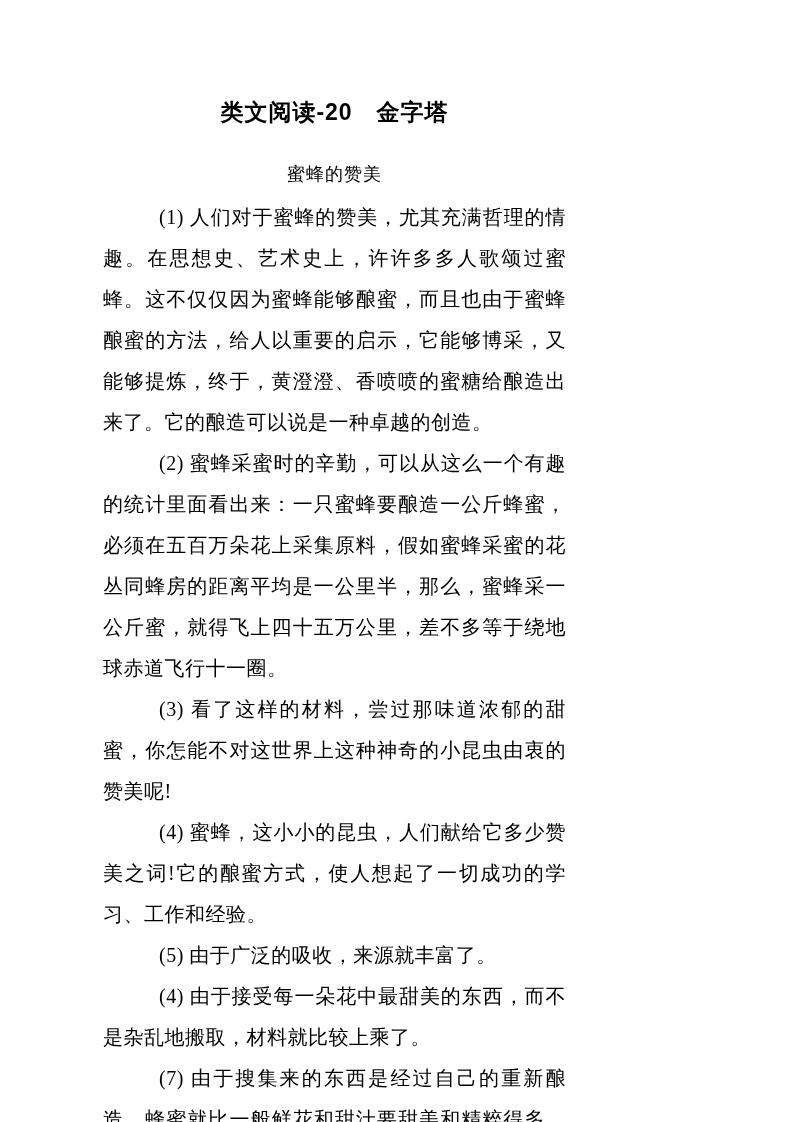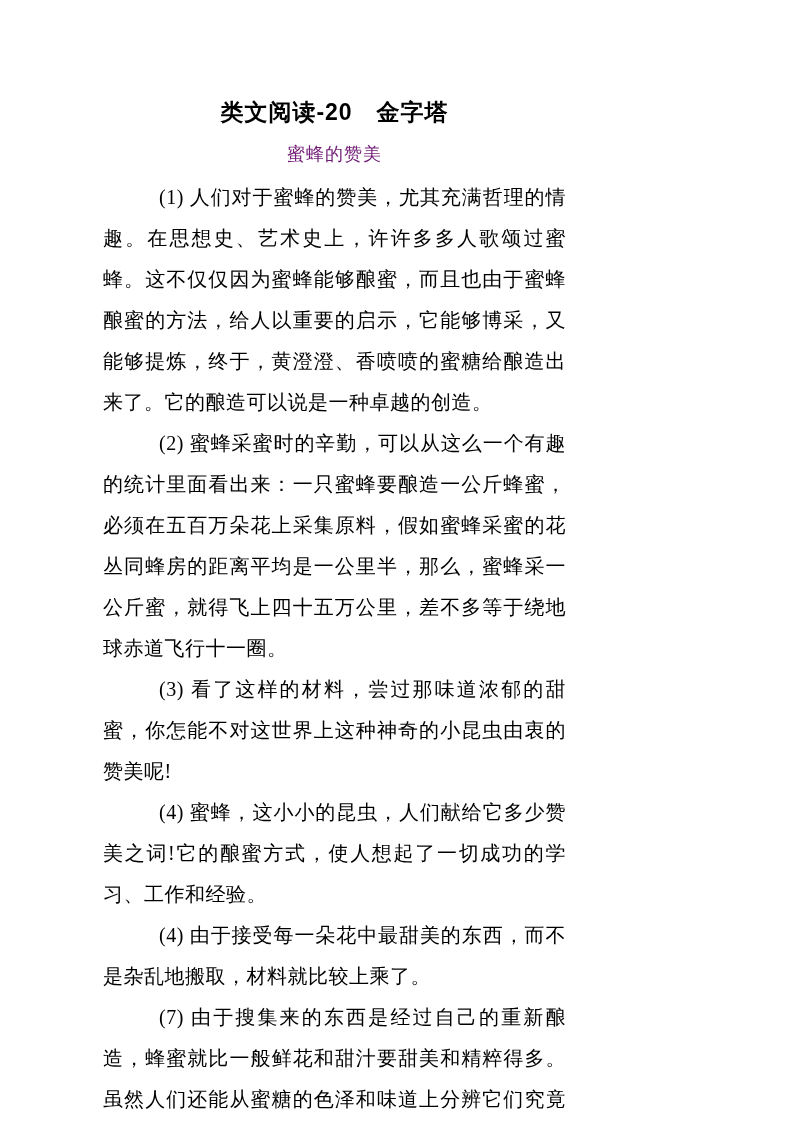--- a/index.html
+++ b/index.html
@@ -25,28 +25,28 @@
     margin: 0;
     font-family: "Liberation Sans", sans-serif;
     font-weight: bold;
     font-size: 23px;
     line-height: 32px;
     text-align: center;
     letter-spacing: 1px;
     color: #000000;
   }
   .article-title {
-    margin: 12px 0 0 0;
+    margin: 32px 0 0 0;
     font-family: "Liberation Sans", sans-serif;
     font-weight: normal;
     font-size: 18px;
     line-height: 28px;
     text-align: center;
     letter-spacing: 1px;
-    color: #701a75;
+    color: #000000;
   }
   .article-body {
     margin-top: 9px;
   }
   .article-body p {
     margin: 0;
     font-family: "Liberation Serif", serif;
     font-size: 20px;
     line-height: 41px;
     text-align: justify;
@@ -60,16 +60,17 @@
 <body>
 
 <div class="page">
   <h1 class="doc-title">类文阅读-20　金字塔</h1>
   <h2 class="article-title">蜜蜂的赞美</h2>
   <div class="article-body">
     <p>(1) 人们对于蜜蜂的赞美，尤其充满哲理的情趣。在思想史、艺术史上，许许多多人歌颂过蜜蜂。这不仅仅因为蜜蜂能够酿蜜，而且也由于蜜蜂酿蜜的方法，给人以重要的启示，它能够博采，又能够提炼，终于，黄澄澄、香喷喷的蜜糖给酿造出来了。它的酿造可以说是一种卓越的创造。</p>
     <p>(2) 蜜蜂采蜜时的辛勤，可以从这么一个有趣的统计里面看出来：一只蜜蜂要酿造一公斤蜂蜜，必须在五百万朵花上采集原料，假如蜜蜂采蜜的花丛同蜂房的距离平均是一公里半，那么，蜜蜂采一公斤蜜，就得飞上四十五万公里，差不多等于绕地球赤道飞行十一圈。</p>
     <p>(3) 看了这样的材料，尝过那味道浓郁的甜蜜，你怎能不对这世界上这种神奇的小昆虫由衷的赞美呢!</p>
     <p>(4) 蜜蜂，这小小的昆虫，人们献给它多少赞美之词!它的酿蜜方式，使人想起了一切成功的学习、工作和经验。</p>
+    <p>(5) 由于广泛的吸收，来源就丰富了。</p>
     <p>(4) 由于接受每一朵花中最甜美的东西，而不是杂乱地搬取，材料就比较上乘了。</p>
     <p>(7) 由于搜集来的东西是经过自己的重新酿造，蜂蜜就比一般鲜花和甜汁要甜美和精粹得多。虽然人们还能从蜜糖的色泽和味道上分辨它们究竟是橙花蜜、荔枝蜜、枣子蜜或者苜蓿蜜，但是在蜜糖中已看不到橙花、荔枝花、枣子花或者苜蓿花的影子了。甚至作为花的</p>
   </div>
 </div>
 
 </body></html>

